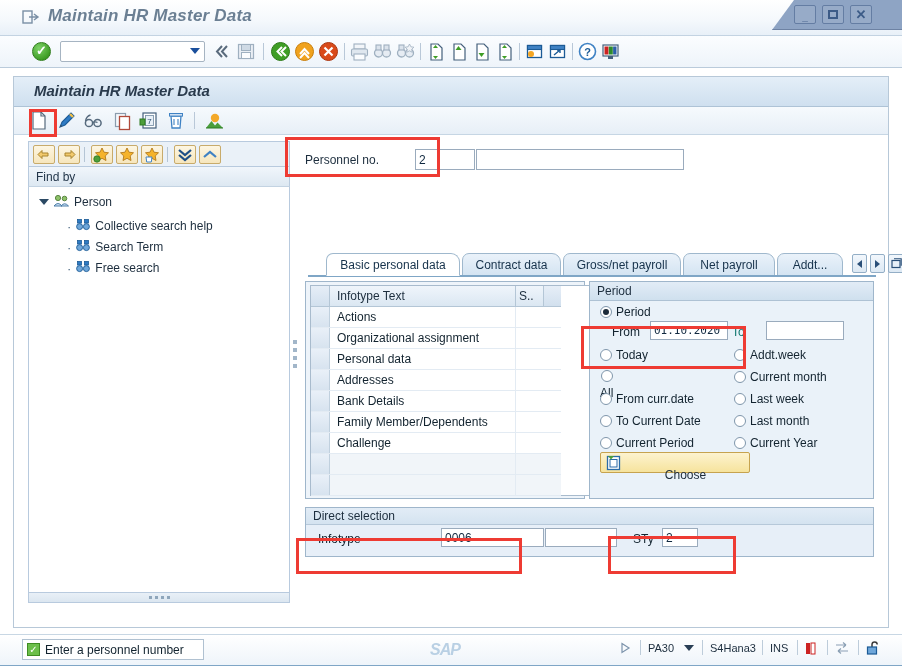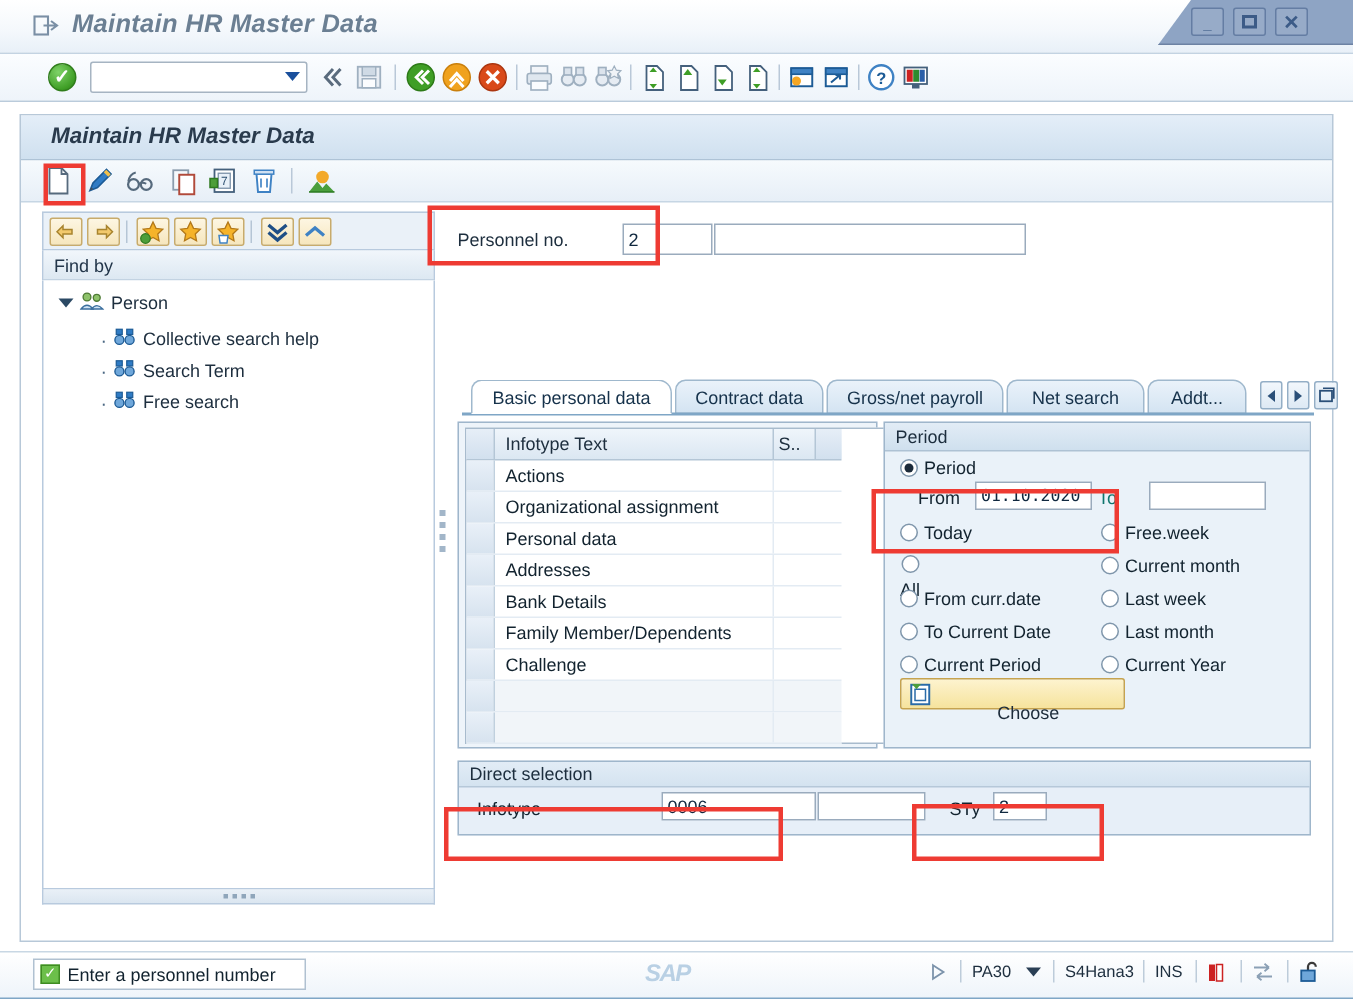--- a/index.html
+++ b/index.html
@@ -180,21 +180,21 @@
   #pernr-label { position:absolute; left:5px; top:4px; font-size:12px; color:#1d2e3e; }
   .sapin {
     background:#ffffff; border:1px solid #9aabbd;
     font-family:"Liberation Sans",sans-serif; font-size:12px; color:#10283f;
     padding:0 3px; outline:none;
   }
   #pernr-input { position:absolute; left:115px; top:0; width:60px; height:21px; }
   #pernr-text  { position:absolute; left:176px; top:0; width:208px; height:21px; background:#ffffff; border:1px solid #9aabbd; }
 
   
-  #tabstrip { position:absolute; left:8px; top:112px; width:568px; height:16px; }
+  #tabstrip { position:absolute; left:20px; top:112px; width:568px; height:16px; }
   .tab {
     position:absolute; top:0; height:23px;
     background: linear-gradient(to bottom,#eaf2fa,#d4e4f2);
     border:1px solid #9fb8cd;
     border-radius:7px 9px 0 0;
     display:flex; align-items:center; justify-content:center;
     font-size:12px; color:#16324b; cursor:pointer;
     transform: skewX(0deg);
   }
   .tab.active {
@@ -726,21 +726,21 @@
       <div class="tab active" style="left:6px;width:134px;">
         <span>Basic personal data</span>
       </div>
       <div class="tab" style="left:142px;width:99px;">
         <span>Contract data</span>
       </div>
       <div class="tab" style="left:243px;width:118px;">
         <span>Gross/net payroll</span>
       </div>
       <div class="tab" style="left:363px;width:92px;">
-        <span>Net search</span>
+        <span>Net payroll</span>
       </div>
       <div class="tab" style="left:457px;width:66px;">
         <span>Addt...</span>
       </div>
       <div class="tabnav" style="left:532px;">
         <span style="width:0;height:0;border-top:4px solid transparent;border-bottom:4px solid transparent;border-right:5px solid #2a4f78;"></span>
       </div>
       <div class="tabnav" style="left:550px;">
         <span style="width:0;height:0;border-top:4px solid transparent;border-bottom:4px solid transparent;border-left:5px solid #2a4f78;"></span>
       </div>
@@ -858,21 +858,21 @@
         <span class="radio"></span>
         <span class="radio-label">To Current Date</span>
       </div>
       <div class="radio-row" style="left:10px; top:154px;">
         <span class="radio"></span>
         <span class="radio-label">Current Period</span>
       </div>
 
       <div class="radio-row" style="left:144px; top:66px;">
         <span class="radio"></span>
-        <span class="radio-label">Free.week</span>
+        <span class="radio-label">Addt.week</span>
       </div>
       <div class="radio-row" style="left:144px; top:88px;">
         <span class="radio"></span>
         <span class="radio-label">Current month</span>
       </div>
       <div class="radio-row" style="left:144px; top:110px;">
         <span class="radio"></span>
         <span class="radio-label">Last week</span>
       </div>
       <div class="radio-row" style="left:144px; top:132px;justify-content:center;">

